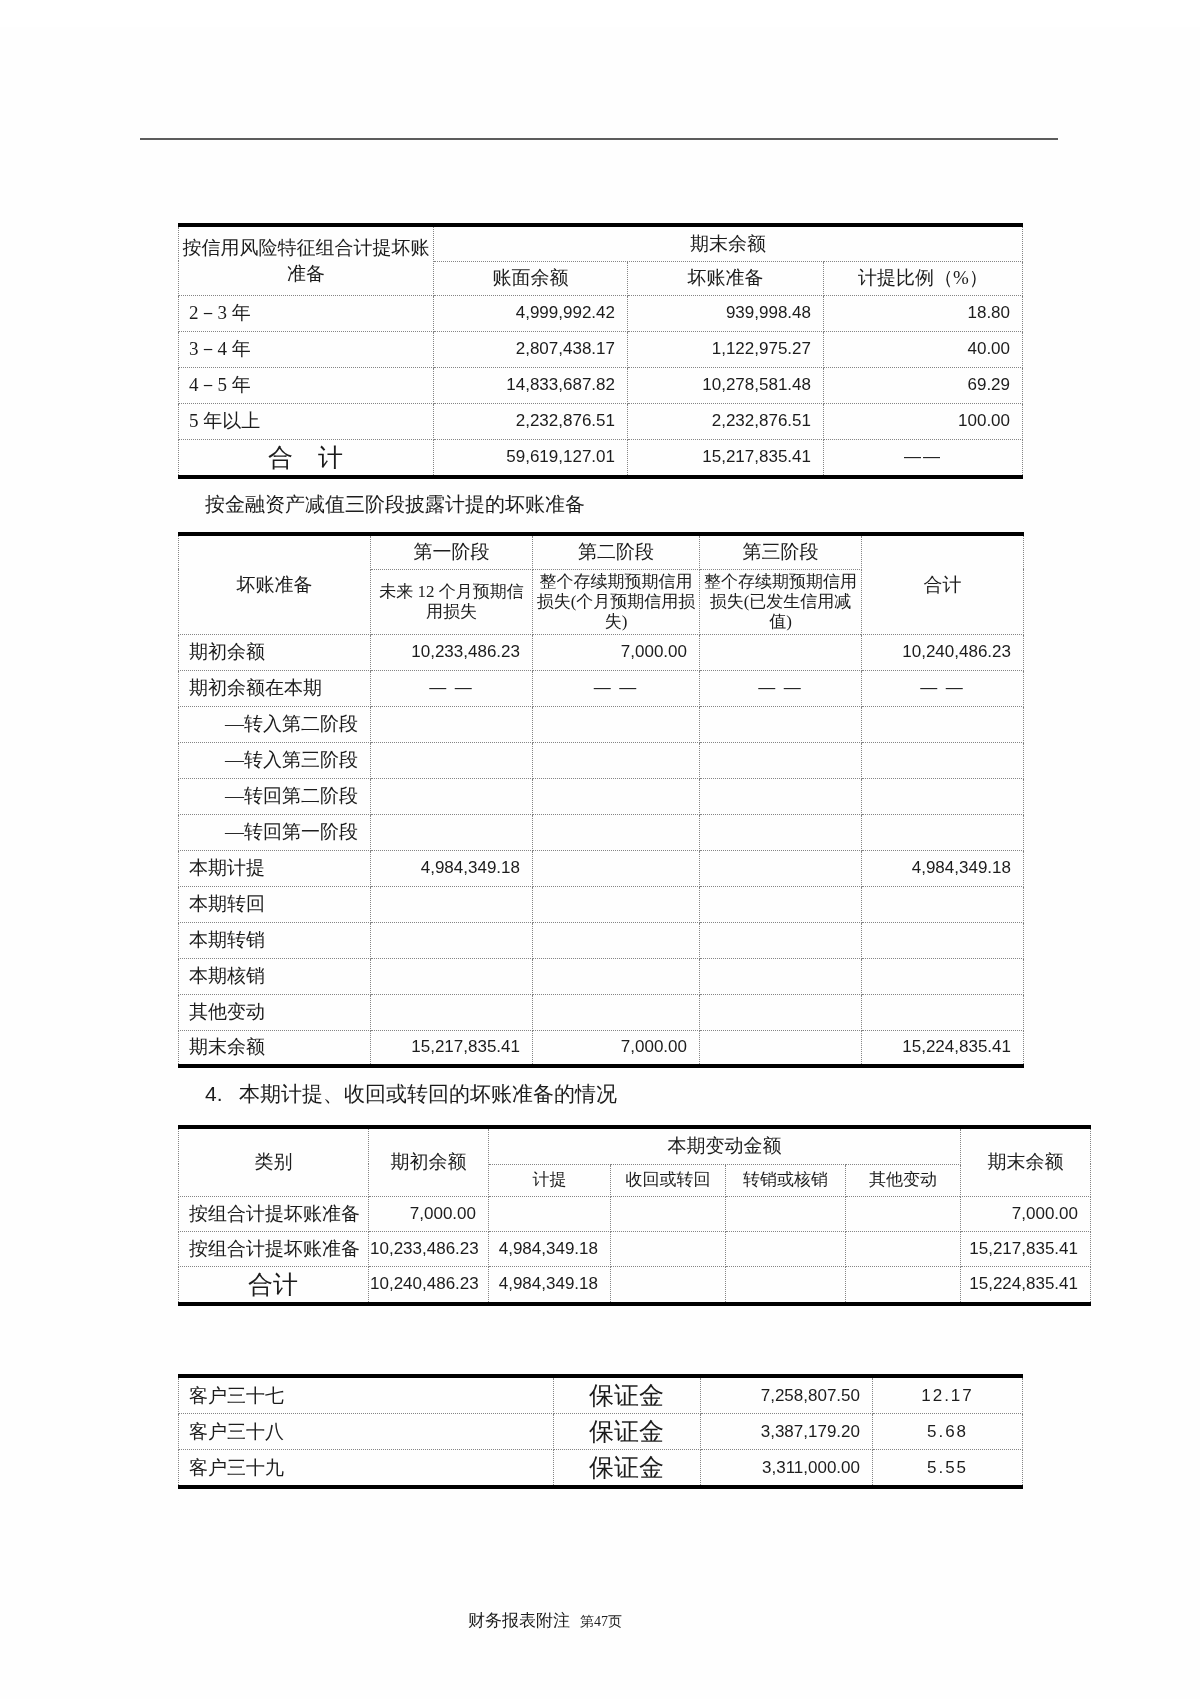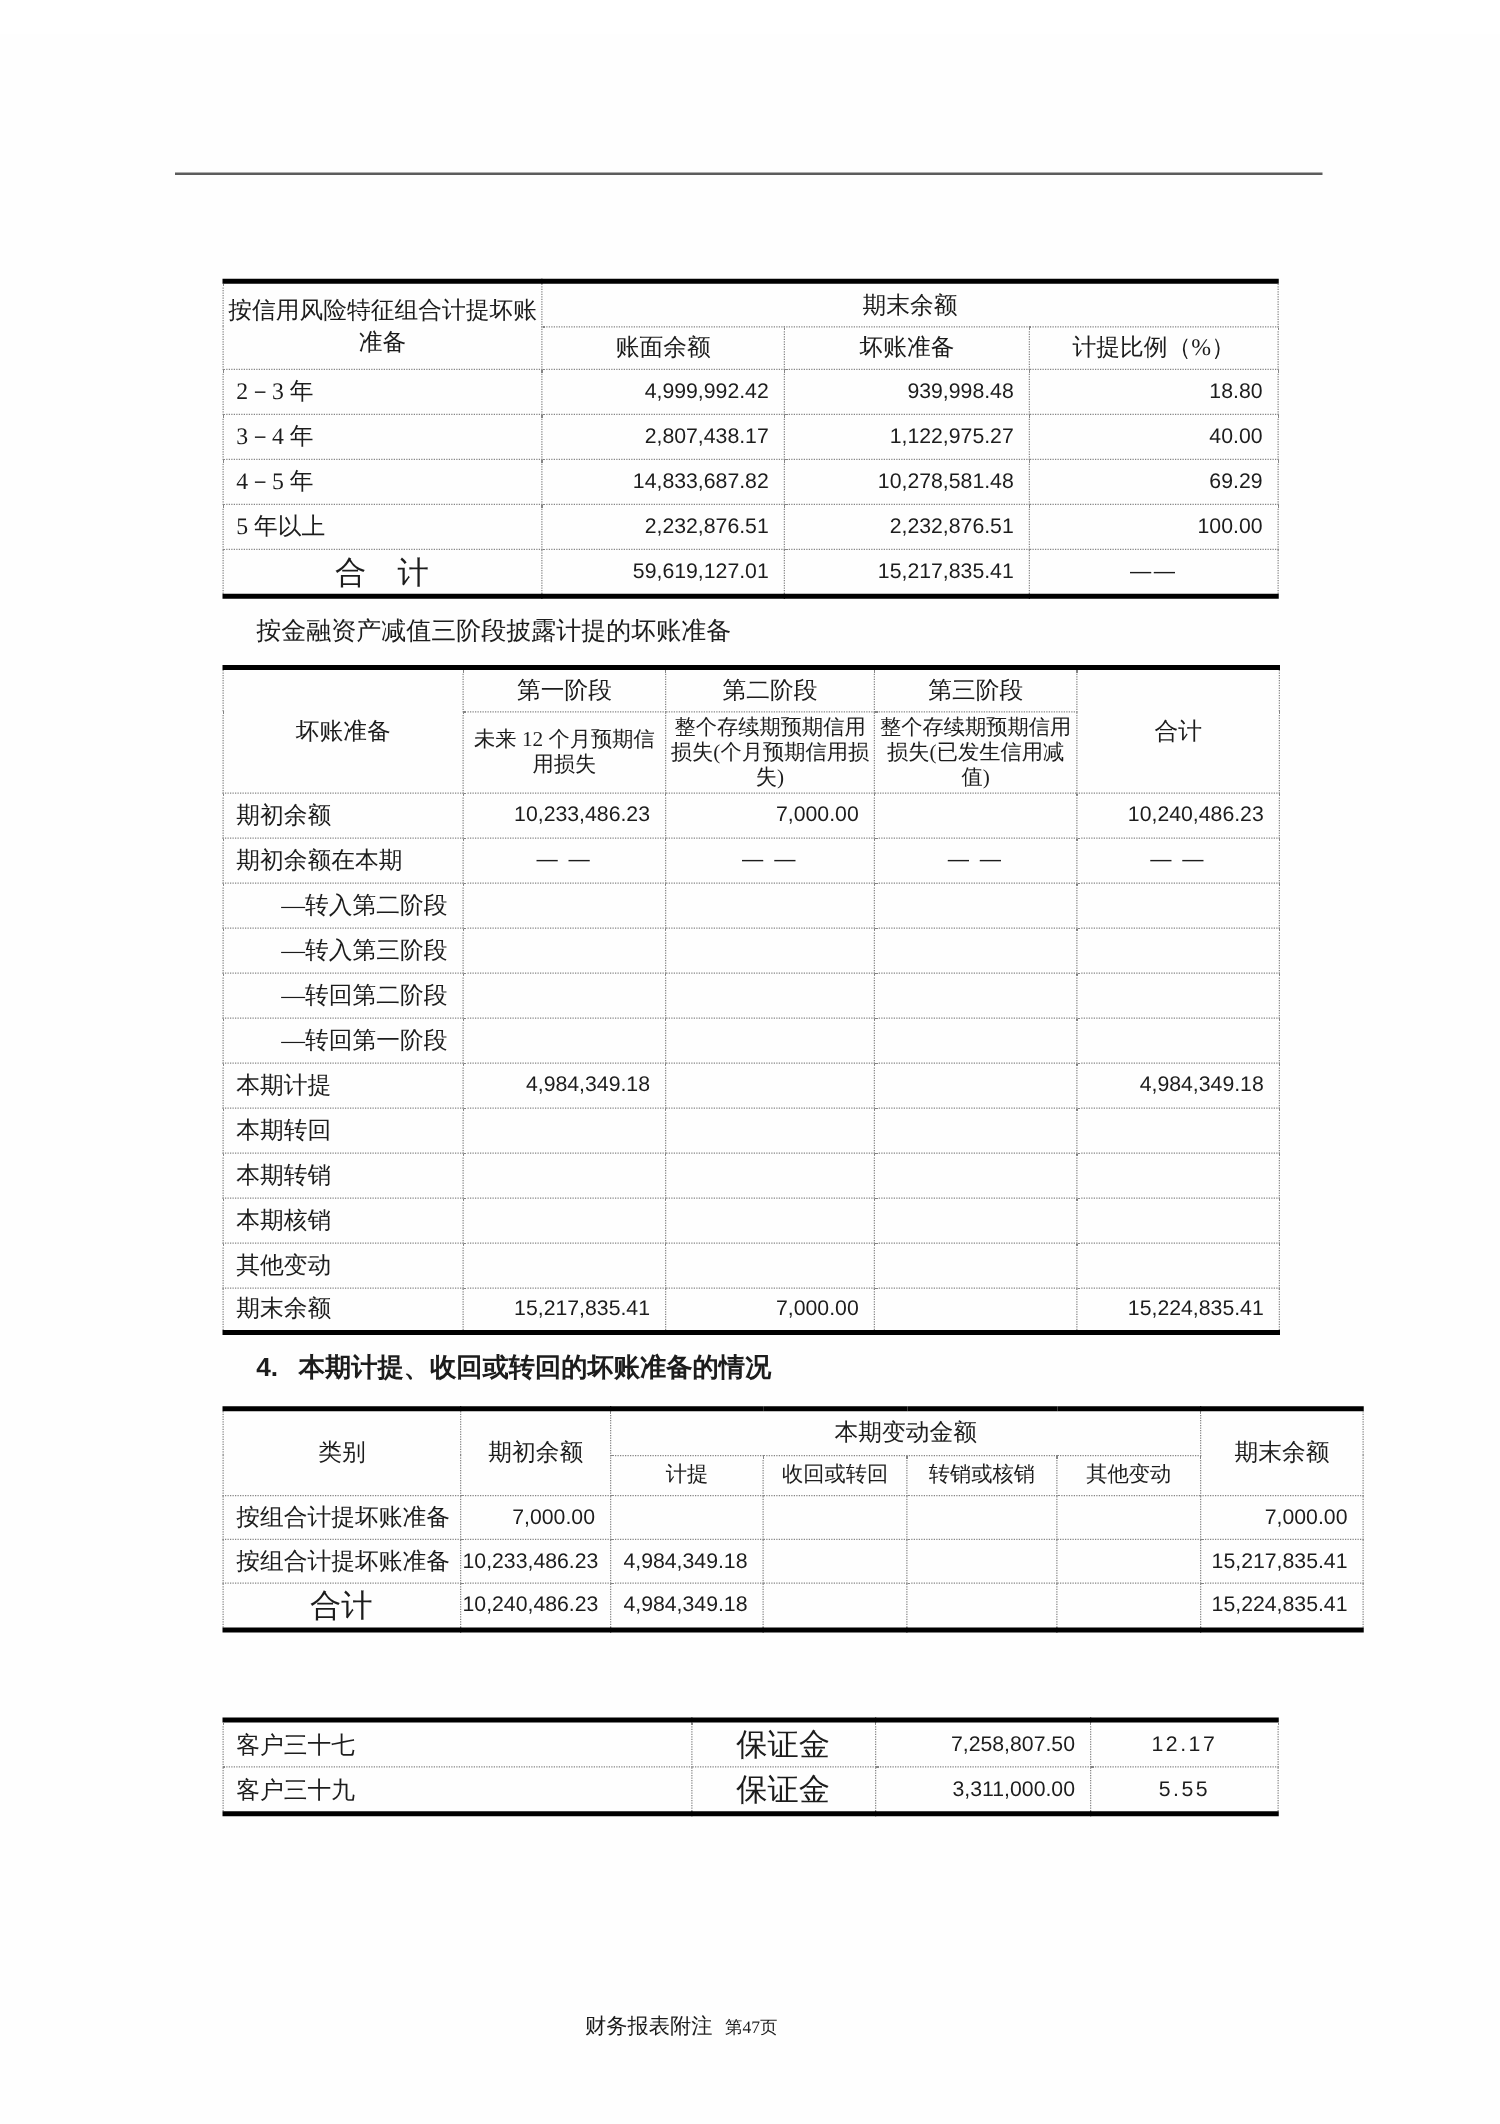--- a/index.html
+++ b/index.html
@@ -9,21 +9,21 @@
      border-top:4px solid #000;border-bottom:4px solid #000;}
   .t td{border:1px dotted #858585;overflow:hidden;vertical-align:middle;}
   .hd{text-align:center;font-family:"Liberation Serif",serif;font-size:19px;}
   .hd-s{text-align:center;font-family:"Liberation Serif",serif;font-size:17px;line-height:20px;padding:2px 3px;}
   .lbl{font-family:"Liberation Serif",serif;font-size:19px;text-align:left;padding-left:10px;}
   .ind{padding-left:46px;}
   .lblc{font-family:"Liberation Serif",serif;font-size:25px;text-align:center;padding-left:0;}
   .num{font-family:"Liberation Sans",sans-serif;font-size:17px;text-align:right;padding-right:12px;}
   .dash{font-family:"Liberation Sans",sans-serif;font-size:17px;text-align:center;letter-spacing:2px;}
   .note{position:absolute;font-family:"Liberation Serif",serif;font-size:20px;}
-  .heading{position:absolute;font-family:"Liberation Sans",sans-serif;font-weight:bold;font-size:21px;}
+  .heading{position:absolute;font-family:"Liberation Sans",sans-serif;font-weight:normal;font-size:21px;}
   .heading .no{display:inline-block;width:34px;}
   .footer{position:absolute;left:140px;width:810px;top:1582px;text-align:center;
           font-family:"Liberation Serif",serif;font-size:17px;}
   .footer .pg{font-size:14px;margin-left:10px;}
 </style>
 </head>
 <body>
 
 <div class="page">
 
@@ -255,20 +255,26 @@
         <col style="width:150px">
       </colgroup>
     <tbody>
     <tr style="height:36px">
       <td class="lbl">客户三十七</td>
       <td class="lblc">保证金</td>
       <td class="num">7,258,807.50</td>
       <td class="dash">12.17</td>
     </tr>
     <tr style="height:36px">
+      <td class="lbl">客户三十八</td>
+      <td class="lblc">保证金</td>
+      <td class="num">3,387,179.20</td>
+      <td class="dash">5.68</td>
+    </tr>
+    <tr style="height:36px">
       <td class="lbl">客户三十九</td>
       <td class="lblc">保证金</td>
       <td class="num">3,311,000.00</td>
       <td class="dash">5.55</td>
     </tr>
   </tbody>
     </table>
 
   <div class="footer">
     <span>财务报表附注</span><span class="pg">第47页</span>

